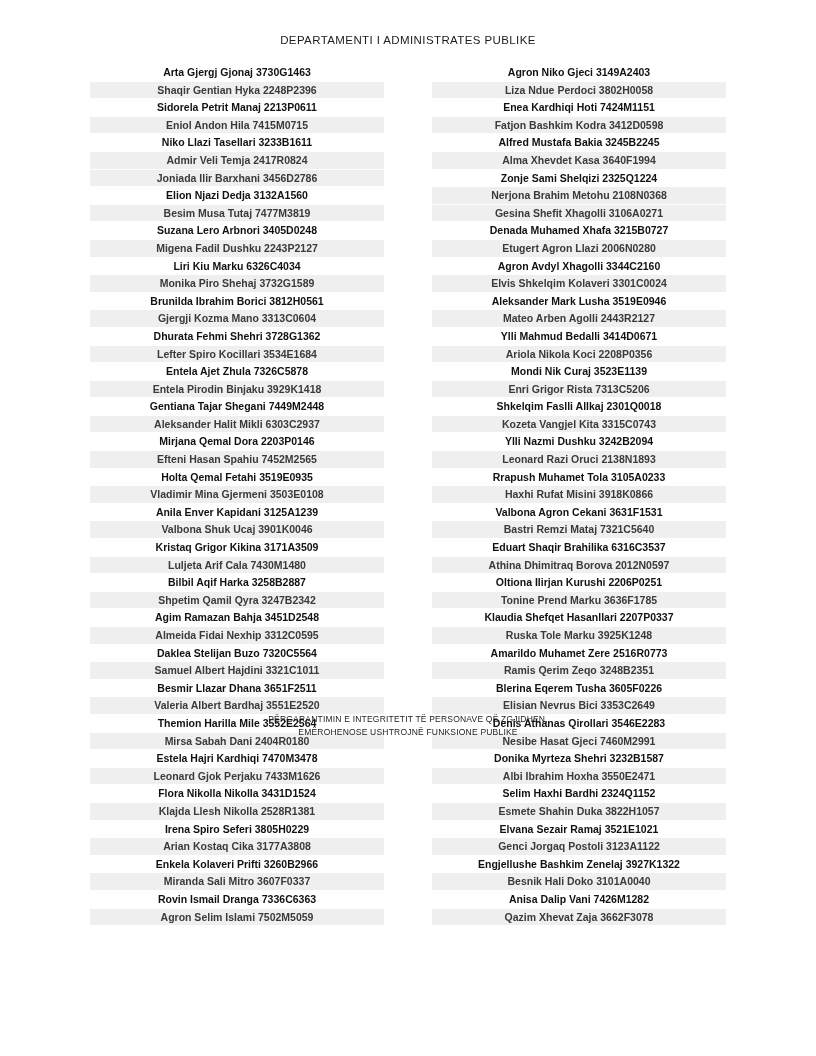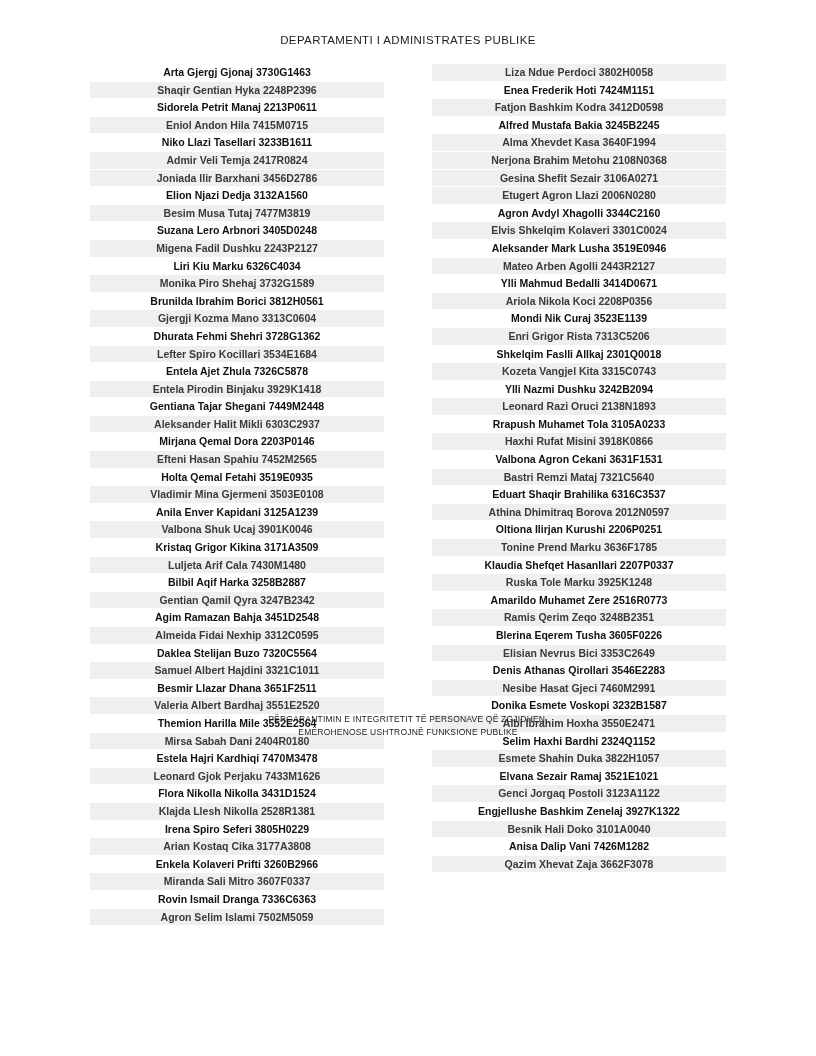--- a/index.html
+++ b/index.html
@@ -104,48 +104,51 @@
         <div class="row odd">Aleksander Halit Mikli 6303C2937</div>
         <div class="row even">Mirjana Qemal Dora 2203P0146</div>
         <div class="row odd">Efteni Hasan Spahiu 7452M2565</div>
         <div class="row even">Holta Qemal Fetahi 3519E0935</div>
         <div class="row odd">Vladimir Mina Gjermeni 3503E0108</div>
         <div class="row even">Anila Enver Kapidani 3125A1239</div>
         <div class="row odd">Valbona Shuk Ucaj 3901K0046</div>
         <div class="row even">Kristaq Grigor Kikina 3171A3509</div>
         <div class="row odd">Luljeta Arif Cala 7430M1480</div>
         <div class="row even">Bilbil Aqif Harka 3258B2887</div>
-        <div class="row odd">Gentian Qamil Qyra 3247B2342</div>
+        <div class="row odd">Shpetim Qamil Qyra 3247B2342</div>
         <div class="row even">Agim Ramazan Bahja 3451D2548</div>
         <div class="row odd">Almeida Fidai Nexhip 3312C0595</div>
         <div class="row even">Daklea Stelijan Buzo 7320C5564</div>
         <div class="row odd">Samuel Albert Hajdini 3321C1011</div>
         <div class="row even">Besmir Llazar Dhana 3651F2511</div>
         <div class="row odd">Valeria Albert Bardhaj 3551E2520</div>
         <div class="row even">Themion Harilla Mile 3552E2564</div>
         <div class="row odd">Mirsa Sabah Dani 2404R0180</div>
         <div class="row even">Estela Hajri Kardhiqi 7470M3478</div>
         <div class="row odd">Leonard Gjok Perjaku 7433M1626</div>
         <div class="row even">Flora Nikolla Nikolla 3431D1524</div>
         <div class="row odd">Klajda Llesh Nikolla 2528R1381</div>
         <div class="row even">Irena Spiro Seferi 3805H0229</div>
         <div class="row odd">Arian Kostaq Cika 3177A3808</div>
         <div class="row even">Enkela Kolaveri Prifti 3260B2966</div>
         <div class="row odd">Miranda Sali Mitro 3607F0337</div>
         <div class="row even">Rovin Ismail Dranga 7336C6363</div>
         <div class="row odd">Agron Selim Islami 7502M5059</div>
       </div>
     <div class="col" id="right-col">
+        <div class="row even">Agron Niko Gjeci 3149A2403</div>
         <div class="row odd">Liza Ndue Perdoci 3802H0058</div>
-        <div class="row even">Enea Frederik Hoti 7424M1151</div>
+        <div class="row even">Enea Kardhiqi Hoti 7424M1151</div>
         <div class="row odd">Fatjon Bashkim Kodra 3412D0598</div>
         <div class="row even">Alfred Mustafa Bakia 3245B2245</div>
         <div class="row odd">Alma Xhevdet Kasa 3640F1994</div>
+        <div class="row even">Zonje Sami Shelqizi 2325Q1224</div>
         <div class="row odd">Nerjona Brahim Metohu 2108N0368</div>
-        <div class="row odd">Gesina Shefit Sezair 3106A0271</div>
+        <div class="row odd">Gesina Shefit Xhagolli 3106A0271</div>
+        <div class="row even">Denada Muhamed Xhafa 3215B0727</div>
         <div class="row odd">Etugert Agron Llazi 2006N0280</div>
         <div class="row even">Agron Avdyl Xhagolli 3344C2160</div>
         <div class="row odd">Elvis Shkelqim Kolaveri 3301C0024</div>
         <div class="row even">Aleksander Mark Lusha 3519E0946</div>
         <div class="row odd">Mateo Arben Agolli 2443R2127</div>
         <div class="row even">Ylli Mahmud Bedalli 3414D0671</div>
         <div class="row odd">Ariola Nikola Koci 2208P0356</div>
         <div class="row even">Mondi Nik Curaj 3523E1139</div>
         <div class="row odd">Enri Grigor Rista 7313C5206</div>
         <div class="row even">Shkelqim Faslli Allkaj 2301Q0018</div>
@@ -161,21 +164,21 @@
         <div class="row even">Oltiona Ilirjan Kurushi 2206P0251</div>
         <div class="row odd">Tonine Prend Marku 3636F1785</div>
         <div class="row even">Klaudia Shefqet Hasanllari 2207P0337</div>
         <div class="row odd">Ruska Tole Marku 3925K1248</div>
         <div class="row even">Amarildo Muhamet Zere 2516R0773</div>
         <div class="row odd">Ramis Qerim Zeqo 3248B2351</div>
         <div class="row even">Blerina Eqerem Tusha 3605F0226</div>
         <div class="row odd">Elisian Nevrus Bici 3353C2649</div>
         <div class="row even">Denis Athanas Qirollari 3546E2283</div>
         <div class="row odd">Nesibe Hasat Gjeci 7460M2991</div>
-        <div class="row even">Donika Esmete Voskopi 3232B1587</div>
+        <div class="row even">Donika Myrteza Shehri 3232B1587</div>
         <div class="row odd">Albi Ibrahim Hoxha 3550E2471</div>
         <div class="row even">Selim Haxhi Bardhi 2324Q1152</div>
         <div class="row odd">Esmete Shahin Duka 3822H1057</div>
         <div class="row even">Elvana Sezair Ramaj 3521E1021</div>
         <div class="row odd">Genci Jorgaq Postoli 3123A1122</div>
         <div class="row even">Engjellushe Bashkim Zenelaj 3927K1322</div>
         <div class="row odd">Besnik Hali Doko 3101A0040</div>
         <div class="row even">Anisa Dalip Vani 7426M1282</div>
         <div class="row odd">Qazim Xhevat Zaja 3662F3078</div>
       </div>

